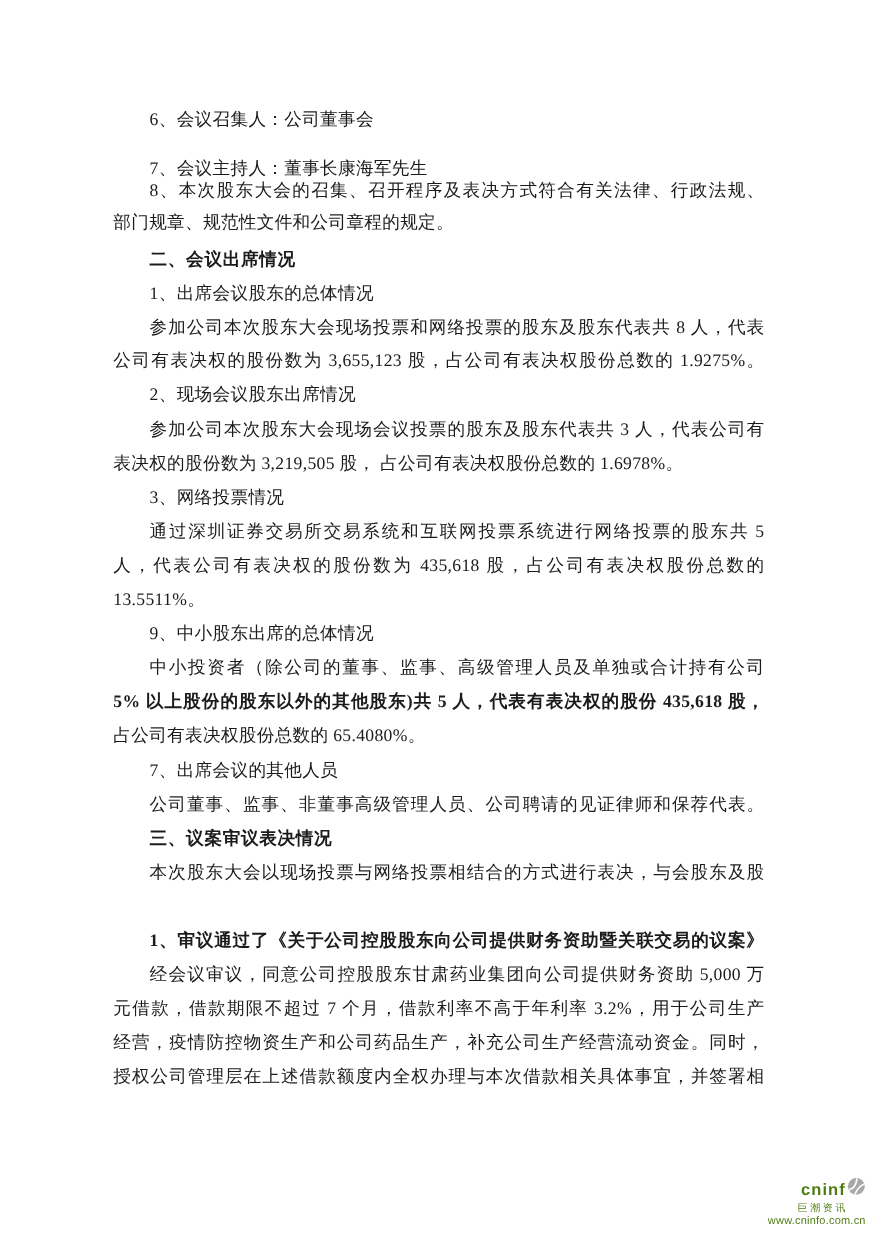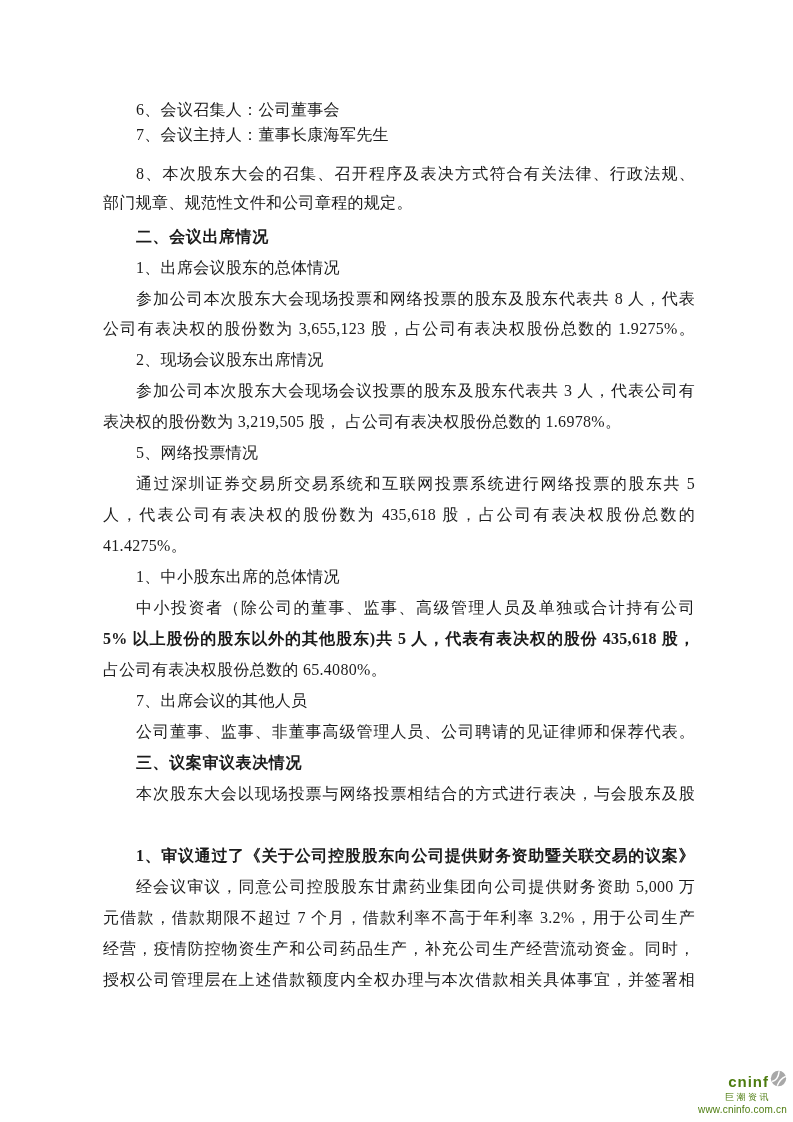--- a/index.html
+++ b/index.html
@@ -64,35 +64,35 @@
     margin-top:3px;
   }
 </style>
 </head>
 <body style="background: rgb(255, 255, 255); color: rgb(27, 27, 27);">
 
 <div class="page">
 
   <div class="doc-body">
       <div class="doc-line indent wrapz" style="top: 100px;">6、会议召集人：公司董事会</div>
-      <div class="doc-line indent wrapz" style="top: 125px;">7、会议主持人：董事长康海军先生</div>
+      <div class="doc-line indent wrapz" style="top: 144px;">7、会议主持人：董事长康海军先生</div>
       <div class="doc-line indent fill" style="top: 164px;">8、本次股东大会的召集、召开程序及表决方式符合有关法律、行政法规、</div>
       <div class="doc-line wrapz" style="top: 193px;">部门规章、规范性文件和公司章程的规定。</div>
       <div class="doc-line indent bold wrapz" style="top: 227px;">二、会议出席情况</div>
       <div class="doc-line indent wrapz" style="top: 258px;">1、出席会议股东的总体情况</div>
       <div class="doc-line indent fill" style="top: 289px;">参加公司本次股东大会现场投票和网络投票的股东及股东代表共 8 人，代表</div>
       <div class="doc-line fill" style="top: 319px;">公司有表决权的股份数为 3,655,123 股，占公司有表决权股份总数的 1.9275%。</div>
       <div class="doc-line indent wrapz" style="top: 350px;">2、现场会议股东出席情况</div>
       <div class="doc-line indent fill" style="top: 381px;">参加公司本次股东大会现场会议投票的股东及股东代表共 3 人，代表公司有</div>
       <div class="doc-line wrapz" style="top: 412px;">表决权的股份数为 3,219,505 股， 占公司有表决权股份总数的 1.6978%。</div>
-      <div class="doc-line indent wrapz" style="top: 443px;">5、网络投票情况</div>
+      <div class="doc-line indent wrapz" style="top: 443px;">3、网络投票情况</div>
       <div class="doc-line indent fill" style="top: 474px;">通过深圳证券交易所交易系统和互联网投票系统进行网络投票的股东共 5</div>
       <div class="doc-line fill" style="top: 505px;">人，代表公司有表决权的股份数为 435,618 股，占公司有表决权股份总数的</div>
-      <div class="doc-line wrapz" style="top: 536px;">41.4275%。</div>
-      <div class="doc-line indent wrapz" style="top: 567px;">1、中小股东出席的总体情况</div>
+      <div class="doc-line wrapz" style="top: 536px;">13.5511%。</div>
+      <div class="doc-line indent wrapz" style="top: 567px;">9、中小股东出席的总体情况</div>
       <div class="doc-line indent fill" style="top: 598px;">中小投资者（除公司的董事、监事、高级管理人员及单独或合计持有公司</div>
       <div class="doc-line fill" style="top: 629px; font-weight: bold;">5% 以上股份的股东以外的其他股东)共 5 人，代表有表决权的股份 435,618 股，</div>
       <div class="doc-line wrapz" style="top: 660px;">占公司有表决权股份总数的 65.4080%。</div>
       <div class="doc-line indent wrapz" style="top: 691px;">7、出席会议的其他人员</div>
       <div class="doc-line indent fill" style="top: 722px;">公司董事、监事、非董事高级管理人员、公司聘请的见证律师和保荐代表。</div>
       <div class="doc-line indent bold wrapz" style="top: 753px;">三、议案审议表决情况</div>
       <div class="doc-line indent fill" style="top: 784px;">本次股东大会以现场投票与网络投票相结合的方式进行表决，与会股东及股</div>
       <div class="doc-line indent bold fill" style="top: 846px;">1、审议通过了《关于公司控股股东向公司提供财务资助暨关联交易的议案》</div>
       <div class="doc-line indent fill" style="top: 877px;">经会议审议，同意公司控股股东甘肃药业集团向公司提供财务资助 5,000 万</div>
       <div class="doc-line fill" style="top: 908px;">元借款，借款期限不超过 7 个月，借款利率不高于年利率 3.2%，用于公司生产</div>

